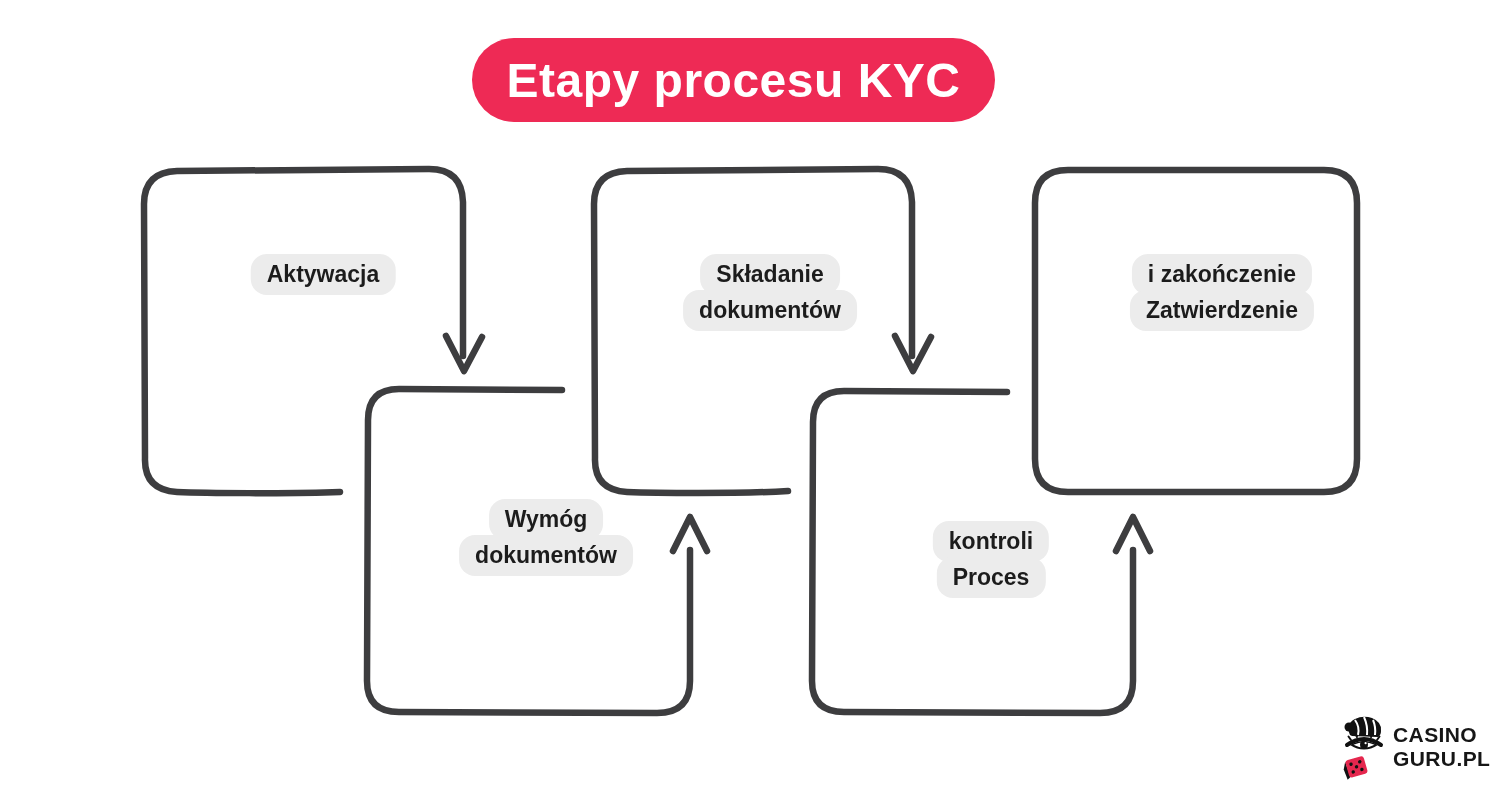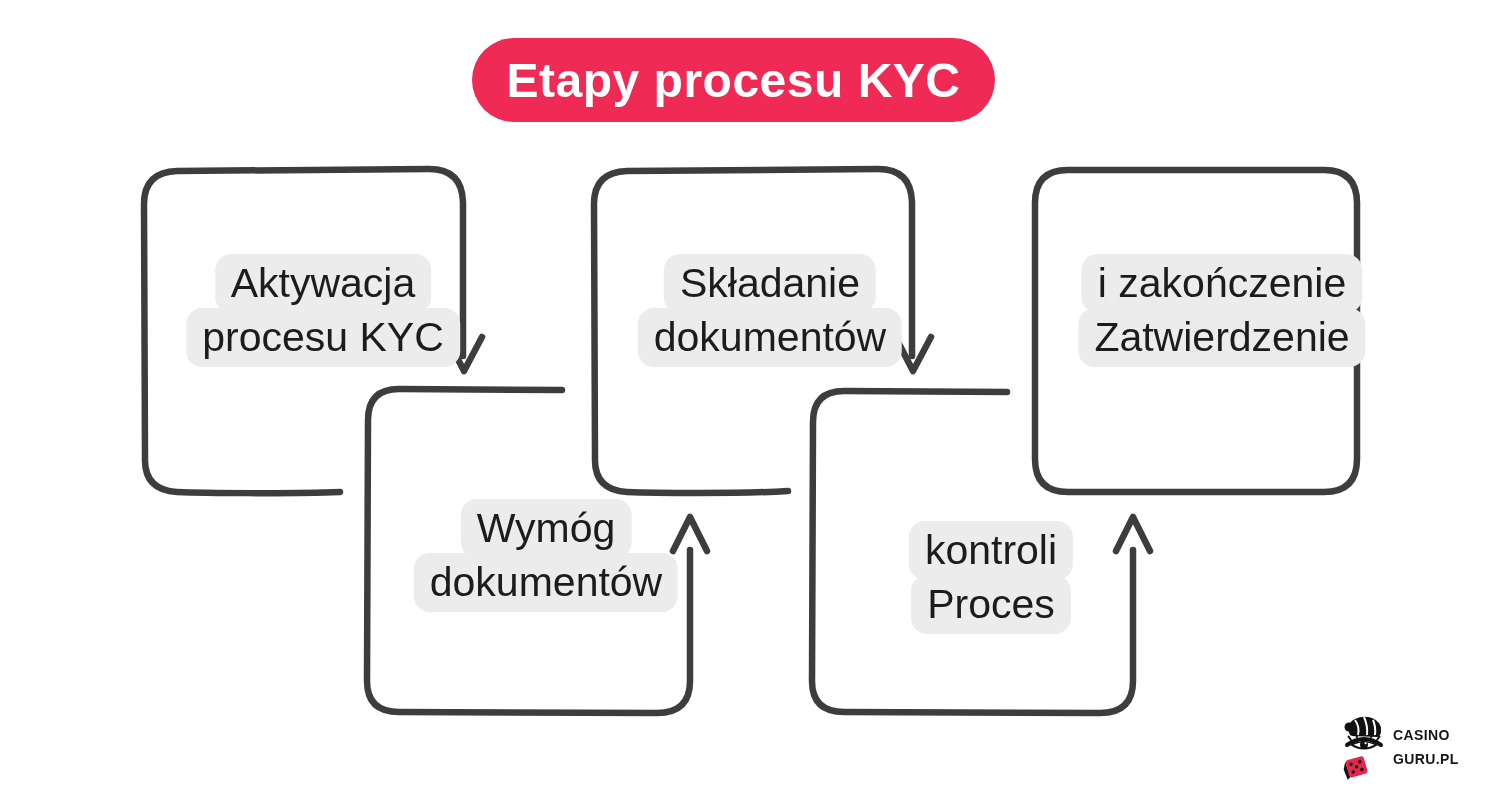--- a/index.html
+++ b/index.html
@@ -64,22 +64,22 @@
     transform: translateX(-50%);
     display: flex;
     flex-direction: column;
     align-items: center;
     z-index: 2;
   }
   .step-label span {
     display: inline-block;
     background: var(--label-bg);
     color: var(--label-text);
-    font-size: 41px;
-    font-weight: 400;
+    font-size: 23px;
+    font-weight: 700;
     line-height: 1.0;
     padding: 9px 16px;
     border-radius: 16px;
     white-space: nowrap;
     margin-left: 40px;
   }
   .step-label span + span { margin-top: -5px; }
 
   #label-s1 { left: 303px;  top: 254px; }
   #label-s2 { left: 526px;  top: 499px; text-align: center; }
@@ -94,21 +94,21 @@
     display: flex; align-items: center;
     gap: 7px;
     z-index: 3;
   }
   .logo-text {
     display: flex; flex-direction: column;
     justify-content: center;
   }
   .logo-text span {
     color: var(--logo-text);
-    font-size: 14px;
+    font-size: 21px;
     font-weight: 700;
     letter-spacing: 0.4px;
     line-height: 24px;
     white-space: nowrap;
   }
 </style>
 </head>
 <body>
 
 <div class="canvas">
@@ -129,21 +129,20 @@
     <path d="M 895 336 L 913 371 L 931 337"></path>
 
     <path d="M 1007 392 L 844 391 Q 813 391 813 422 L 812 681 Q 812 712 844 712 L 1100 713 Q 1133 713 1133 681 L 1133 550"></path>
     <path d="M 1116 551 L 1133 517 L 1150 551"></path>
 
     <path d="M 1068 170 L 1324 170 Q 1357 170 1357 203 L 1357 459 Q 1357 492 1324 492 L 1068 492 Q 1035 492 1035 459 L 1035 203 Q 1035 170 1068 170 Z"></path>
   </svg>
 
   <div class="step-label" id="label-s1">
     <span>Aktywacja</span>
-    <span>procesu KYC</span>
   </div>
 
   <div class="step-label" id="label-s2">
     <span>Wymóg</span>
     <span>dokumentów</span>
   </div>
 
   <div class="step-label" id="label-s3">
     <span>Składanie</span>
     <span>dokumentów</span>

